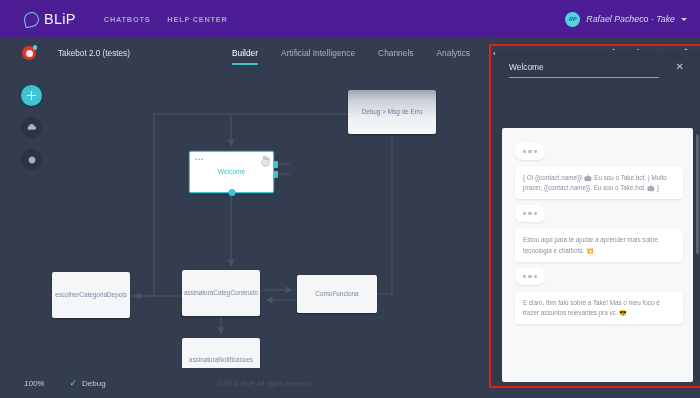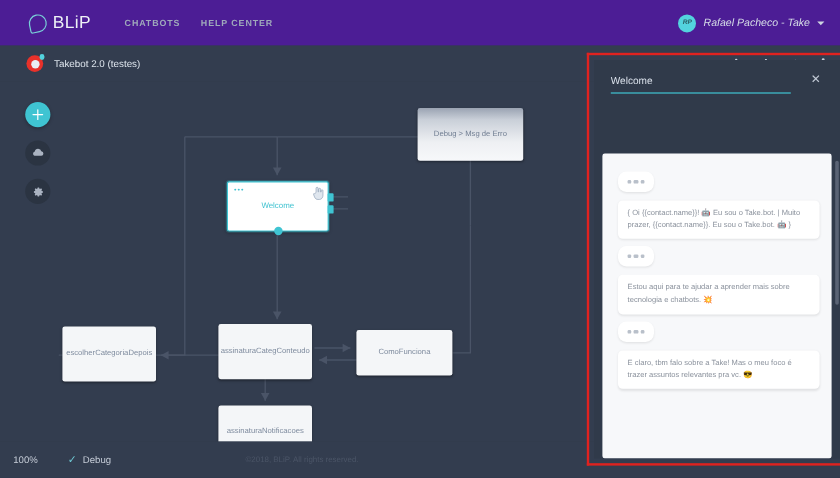--- a/index.html
+++ b/index.html
@@ -34,21 +34,21 @@
     color: #2a5e66; font-size: 5.5px; display: flex; align-items: center; justify-content: center; font-weight: bold;
   }
   .profile-name { color: #d6dde7; font-size: 8.8px; white-space: nowrap; }
   .caret-down { width: 0; height: 0; border-left: 3.2px solid transparent; border-right: 3.2px solid transparent; border-top: 3.6px solid #cdd5e0; }
 
   
   .subbar {
     position: absolute; left: 0; top: 38px; width: 700px; height: 30px;
     background: #333d4f; display: flex; align-items: center;
   }
-  .bot-id { display: flex; align-items: center; margin-left: 22px; gap: 9px; }
+  .bot-id { display: flex; align-items: center; margin-left: 22px; gap: 22px; }
   .bot-avatar {
     width: 14px; height: 14px; border-radius: 50%;
     background: #e8312a; display: flex; align-items: center; justify-content: center; position: relative;
   }
   .bot-avatar::after { content: ""; width: 7px; height: 7px; border-radius: 50%; background: #e9eef3; }
   .bot-dot { position: absolute; right: -1px; top: -1px; width: 4.5px; height: 4.5px; border-radius: 50%; background: #53d3de; }
   .bot-name { color: #dde4ec; font-size: 8.2px; white-space: nowrap; }
 
   .tabs-main { position: absolute; left: 232px; top: 0; height: 30px; display: flex; align-items: center; gap: 23px; }
   .tab-main {
@@ -97,21 +97,21 @@
   .ltbtn.primary { background: #3fc4d2; box-shadow: 0 1px 3px rgba(0,0,0,.3); }
   .ltbtn.dark { background: #2b3442; }
   .plus-v { position: absolute; width: 1.8px; height: 9px; background: #fff; border-radius: 1px; }
   .plus-h { position: absolute; width: 9px; height: 1.8px; background: #fff; border-radius: 1px; }
 
   
   .bottombar {
     position: absolute; left: 0; bottom: 0; width: 700px; height: 30px; background: #333d4f;
     display: flex; align-items: center;
   }
-  .zoom-label { color: #c4cbd6; font-size: 8px; margin-left: 11px; }
+  .zoom-label { color: #c4cbd6; font-size: 8px; margin-left: 24px; font-style: italic; }
   .saved-wrap { display: flex; align-items: center; gap: 5px; margin-left: 25px; }
   .check { color: #6fc9d4; font-size: 9px; line-height: 1; }
   .saved-label { color: #c4cbd6; font-size: 8px; }
   .copyright { color: #4b5567; font-size: 6.6px; margin-left: 112px; }
 
   
   .redbox {
     position: absolute; left: 489px; top: 44px; width: 211px; height: 344px;
     border: 2.2px solid #e0221f; border-right: none; pointer-events: none; z-index: 40;
   }
@@ -171,20 +171,27 @@
       <span class="caret-down"></span>
     </div>
   </div>
 
   <div class="subbar">
     <div class="bot-id">
       <span class="bot-avatar">
           <span class="bot-dot"></span>
         </span>
       <span class="bot-name">Takebot 2.0 (testes)</span>
+    </div>
+    <div class="tabs-main">
+      <span class="tab-main active">Builder</span>
+      <span class="tab-main">Artificial Intelligence</span>
+      <span class="tab-main">Channels</span>
+      <span class="tab-main">Analytics</span>
+      <span class="tab-dots">•••</span>
     </div>
     <div class="subbar-icons">
       <span class="sb-icon">
         <svg width="11" height="11" viewBox="0 0 24 24" fill="currentColor">
             <path d="M10 2a2 2 0 0 1 2 2c0 .6-.3 1-.3 1.4 0 .4.3.6.8.6H15a1 1 0 0 1 1 1v2.2c0 .5.2.8.6.8.4 0 .8-.3 1.4-.3a2 2 0 0 1 0 4c-.6 0-1-.3-1.4-.3-.4 0-.6.3-.6.8V17a1 1 0 0 1-1 1h-2.5c-.5 0-.8.2-.8.6 0 .4.3.8.3 1.4a2 2 0 0 1-4 0c0-.6.3-1 .3-1.4 0-.4-.3-.6-.8-.6H5a1 1 0 0 1-1-1v-2.2c0-.5-.2-.8-.6-.8-.4 0-.8.3-1.4.3a2 2 0 0 1 0-4c.6 0 1 .3 1.4.3.4 0 .6-.3.6-.8V7a1 1 0 0 1 1-1h2.2c.5 0 .8-.2.8-.6 0-.4-.3-.8-.3-1.4A2 2 0 0 1 10 2z"></path>
           </svg>
       </span>
       <span class="sb-icon">
         <svg width="11" height="11" viewBox="0 0 24 24" fill="currentColor">
             <path d="M12 8a4 4 0 1 0 0 8 4 4 0 0 0 0-8zm0 6a2 2 0 1 1 0-4 2 2 0 0 1 0 4z"></path>

